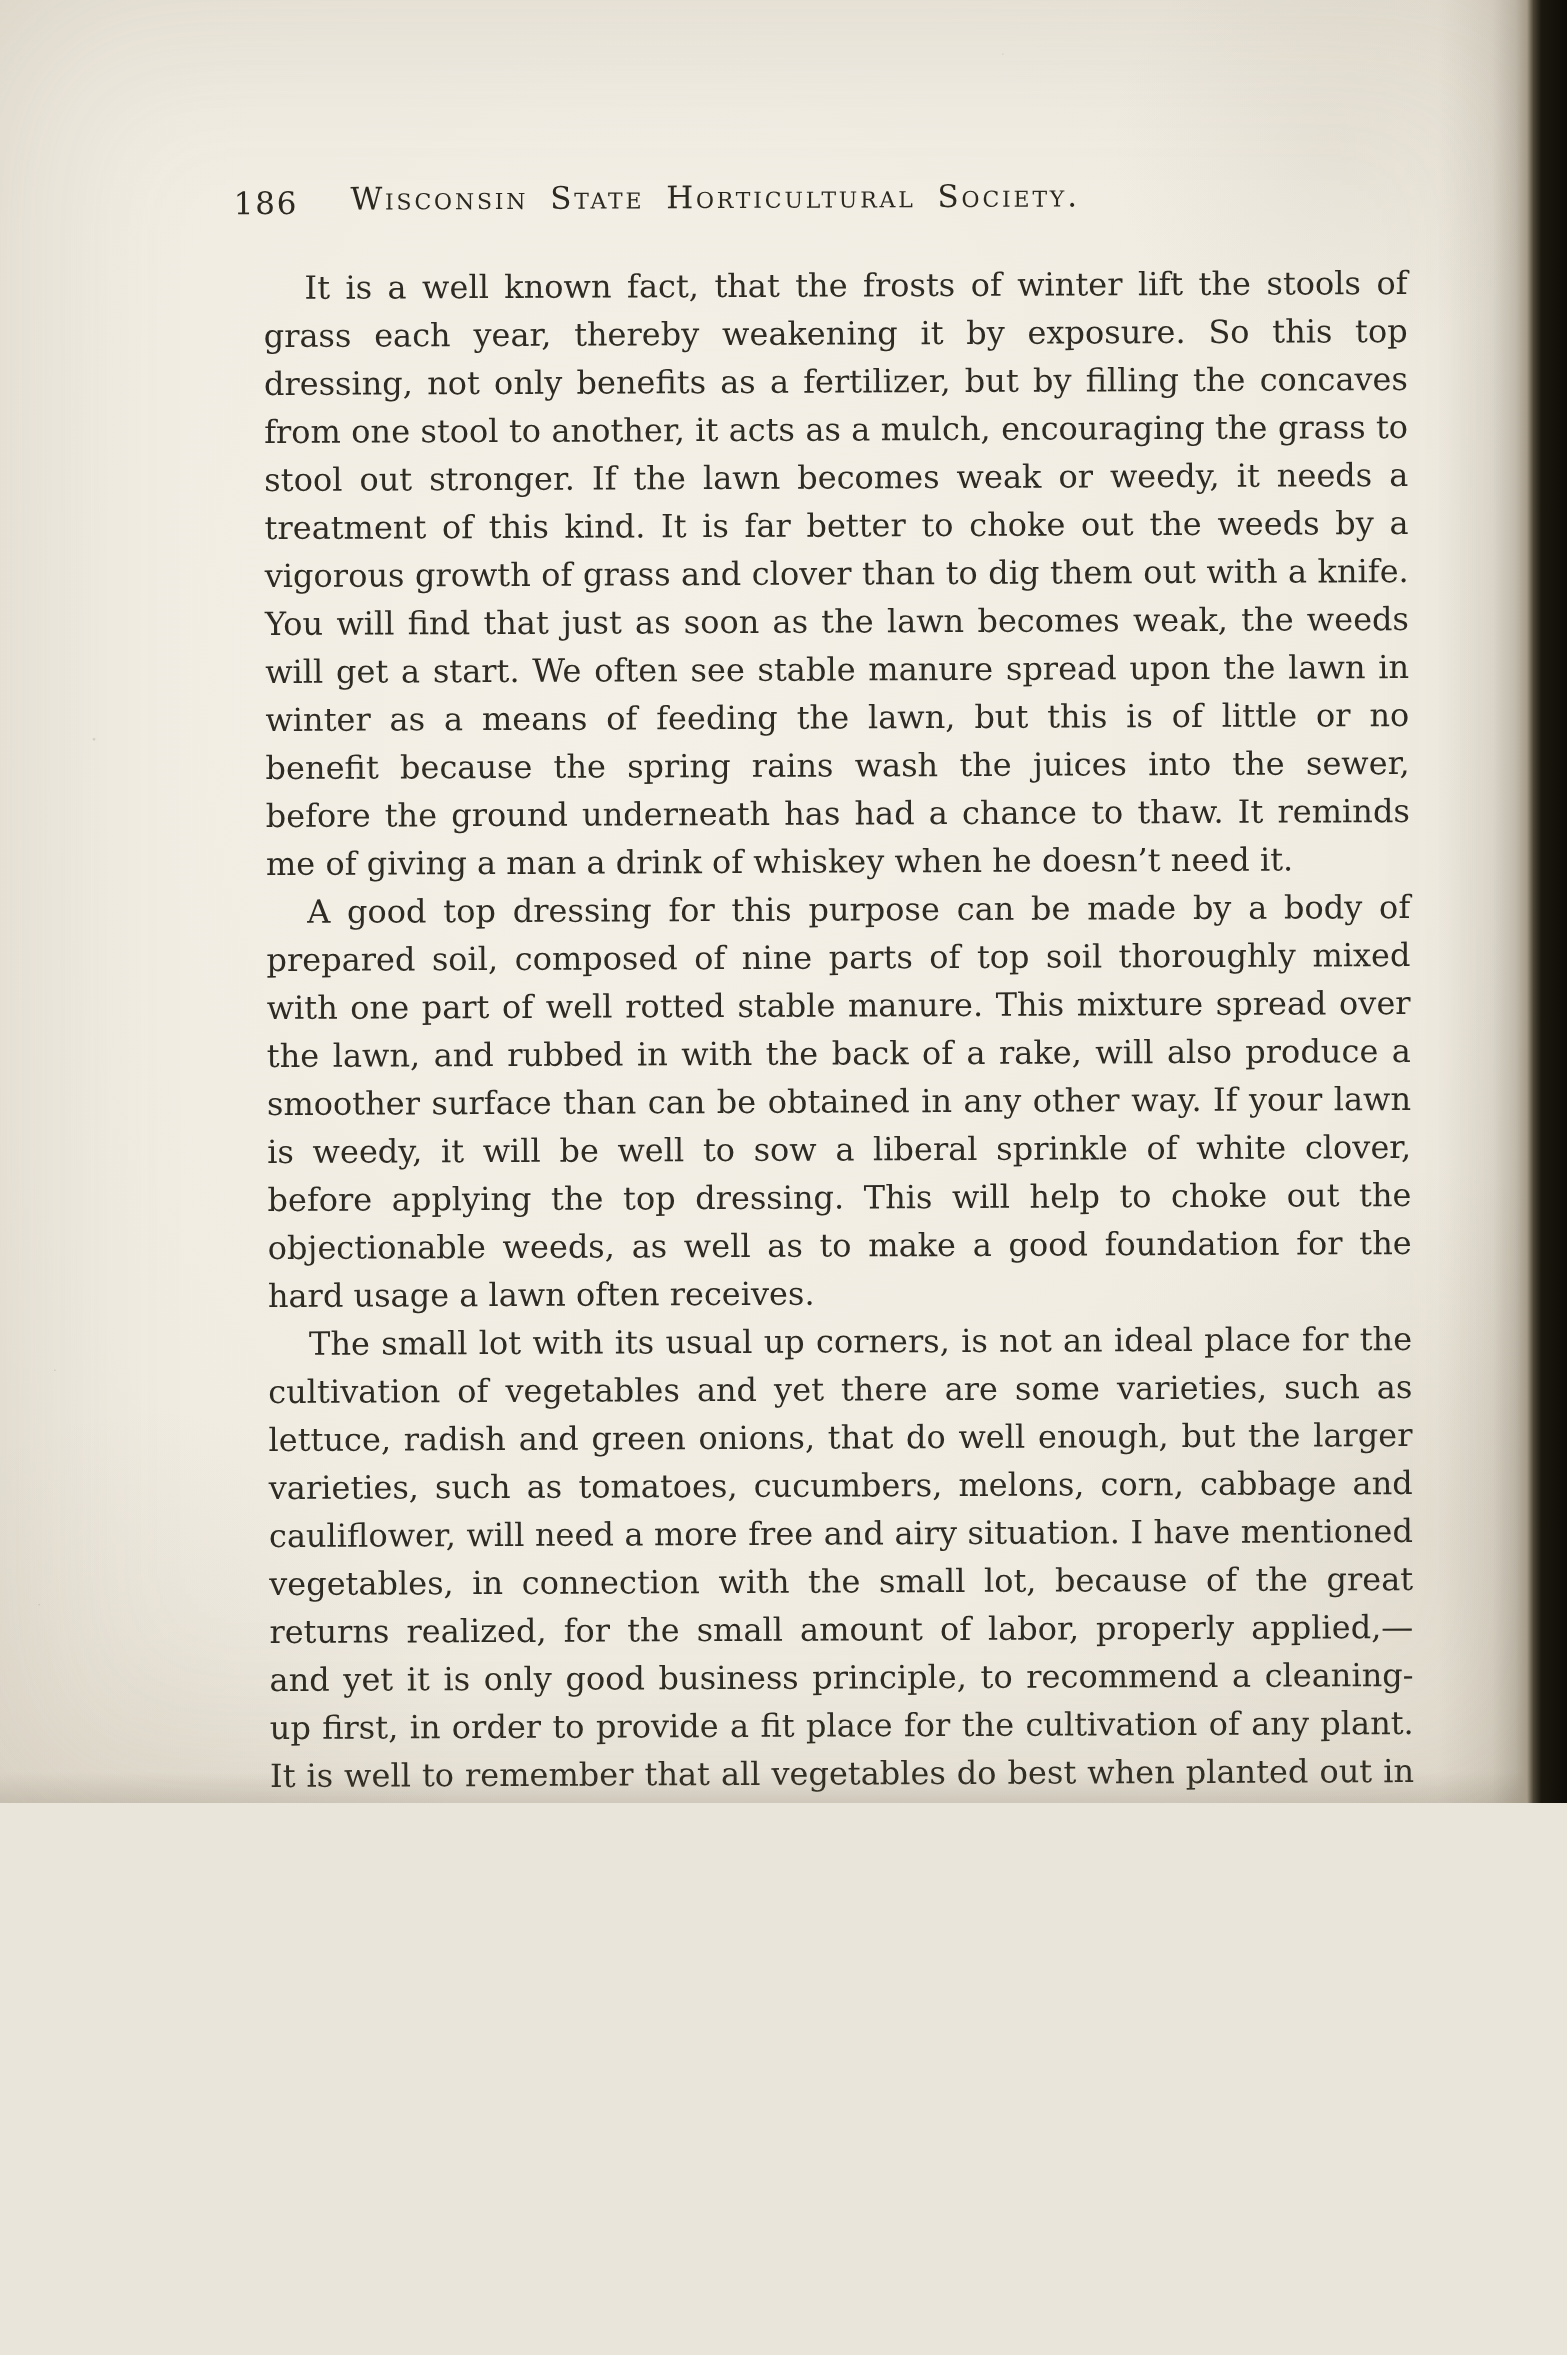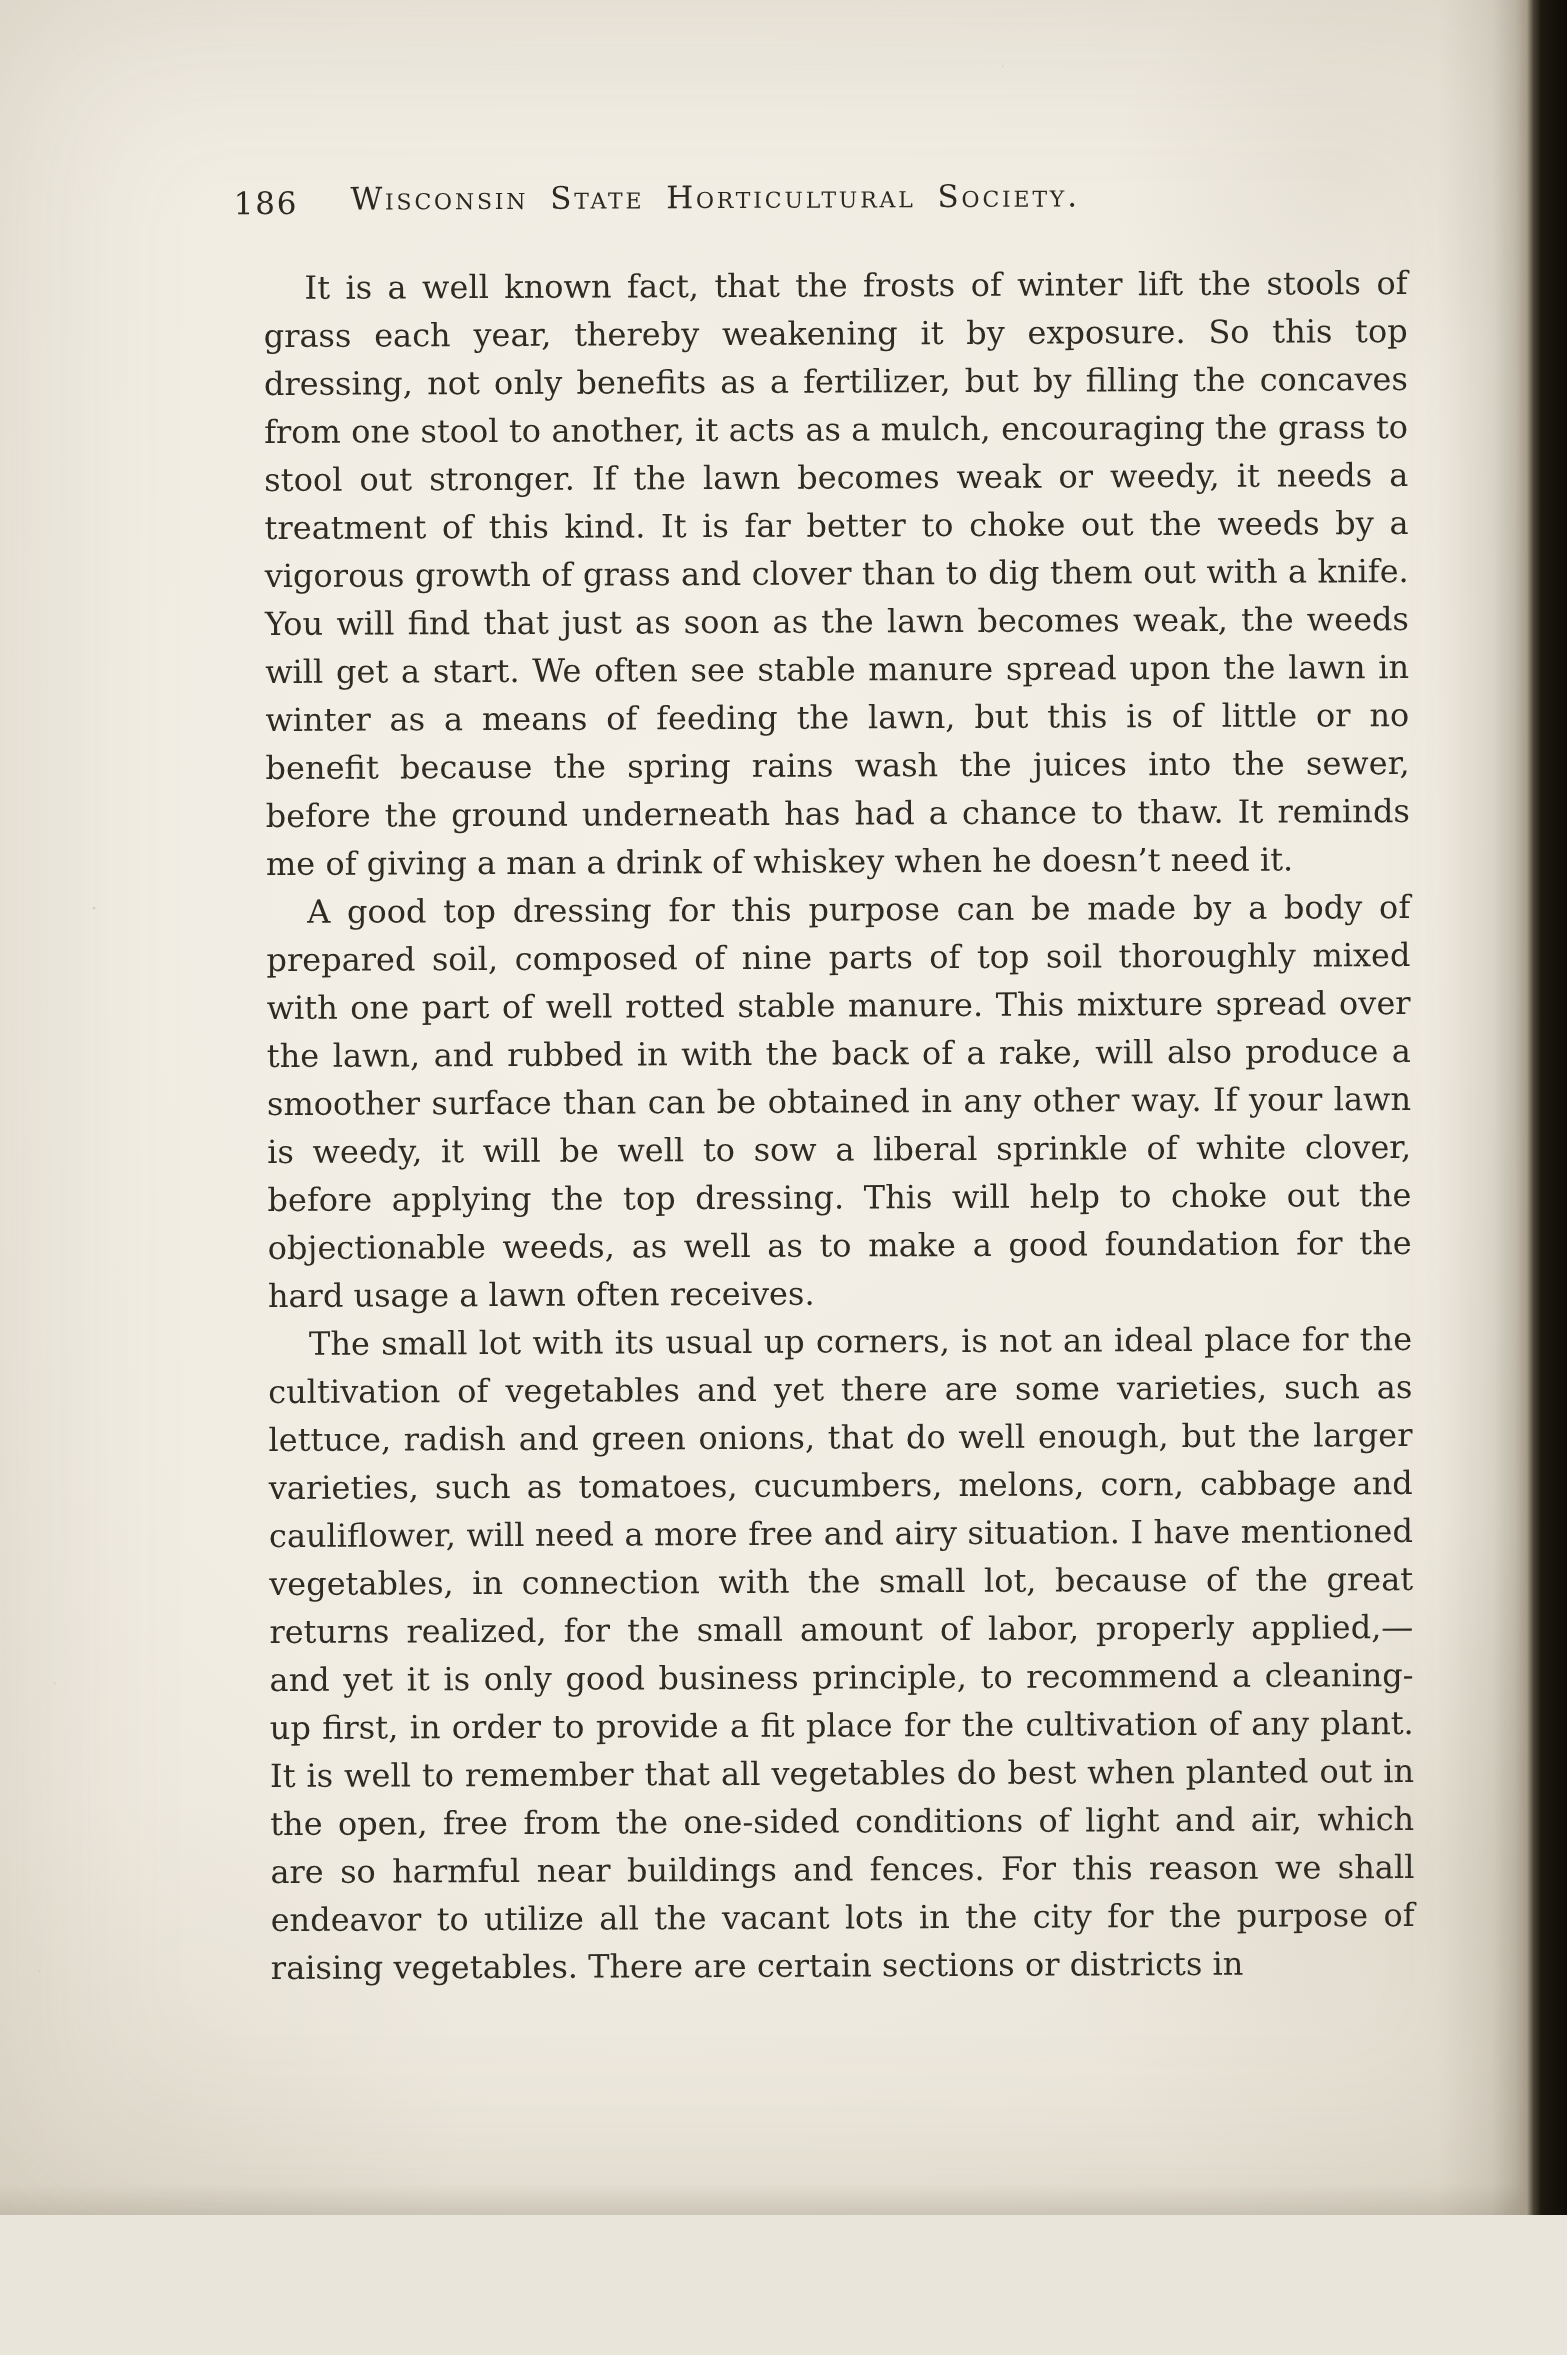--- a/index.html
+++ b/index.html
@@ -9,21 +9,21 @@
   body {
     width: 1567px;
     height: 2355px;
     overflow: hidden;
     background: #e9e5da;
     font-family: "DejaVu Serif", "Liberation Serif", serif;
   }
   .scan {
     position: relative;
     width: 1567px;
-    height: 2215px;
+    height: 1803px;
     background:
       radial-gradient(ellipse 1292px 1754px at 42% 38%, #f4f0e7 0%, #f0ece2 55%, #eae5d9 85%, #e5dfd2 100%);
     overflow: hidden;
   }
   
   .paper-texture {
     position: absolute;
     inset: 0;
     background-image:
       radial-gradient(circle 2.8px at 6% 41%, rgba(70,58,40,0.22), transparent 70%),

